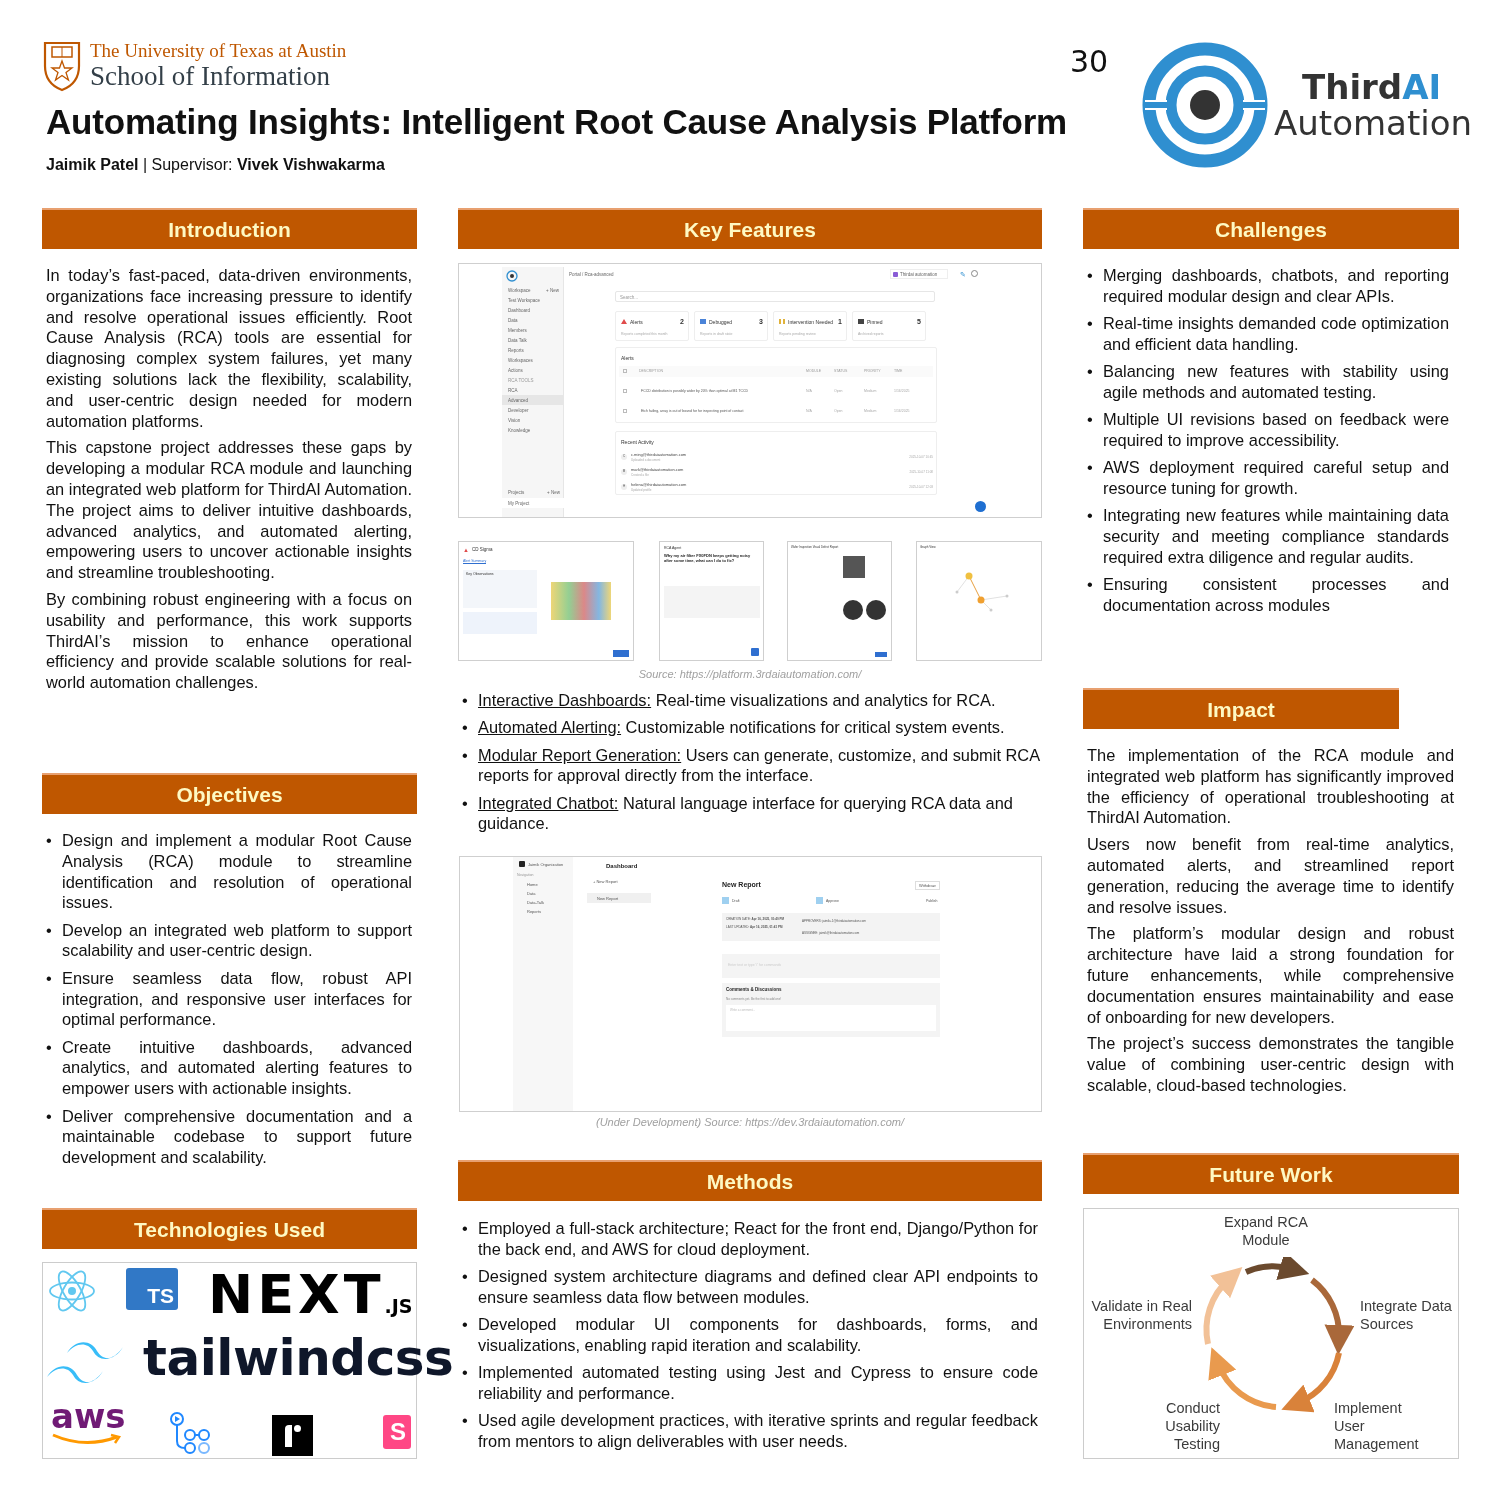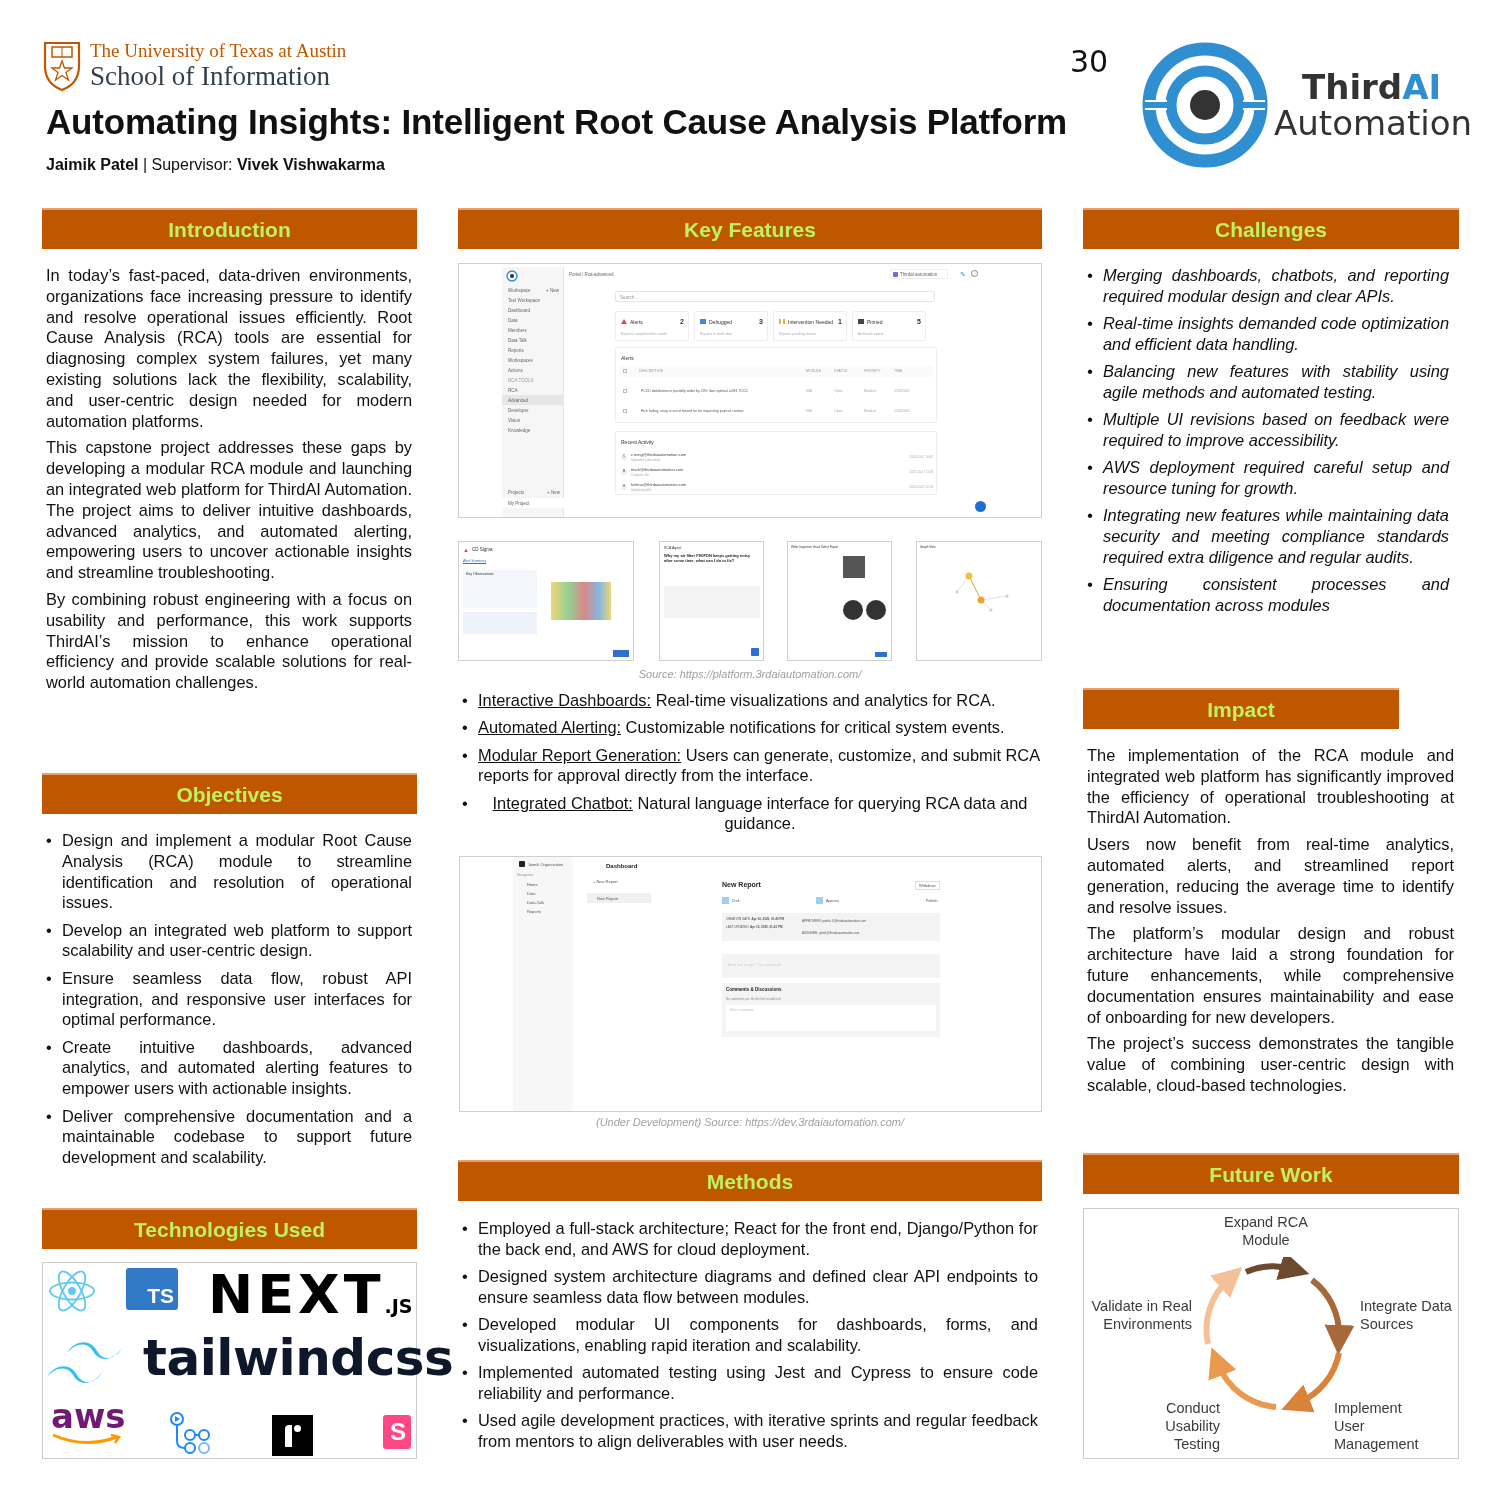--- a/index.html
+++ b/index.html
@@ -17,21 +17,21 @@
   .title { left: 46px; top: 102px; font-size: 35px; font-weight: bold; letter-spacing: -0.2px; }
   .authors { left: 46px; top: 156px; font-size: 16px; }
   .authors b { font-weight: bold; }
   .tai-logo { left: 1140px; top: 40px; display: flex; align-items: center; }
   .tai-text { margin-left: 4px; font-family: "DejaVu Sans", sans-serif; line-height: 36px; }
   .tai-text .l1 { font-size: 34px; color: #333; font-weight: bold; padding-left: 28px; }
   .tai-text .l1 .ai { color: #2f8fd0; }
   .tai-text .l2 { font-size: 34px; color: #333; }
 
   
-  .sec-head { position: absolute; height: 41px; background: #bf5700; color: #bef264; font-weight: bold; font-size: 21px;
+  .sec-head { position: absolute; height: 41px; background: #bf5700; color: #fef9c3; font-weight: bold; font-size: 21px;
               display: flex; align-items: center; justify-content: center; border-top: 2px solid #e8a070; }
 
   .para { position: absolute; font-size: 16.4px; line-height: 20.8px; text-align: justify; color: #111; }
   .para p { margin-bottom: 6px; }
   ul.bul { position: absolute; list-style: none; font-size: 16.4px; line-height: 20.8px; color: #111; }
   ul.bul li { position: relative; padding-left: 20px; margin-bottom: 6.5px; text-align: justify; }
   ul.bul li::before { content: "•"; position: absolute; left: 4px; top: 0; }
   .feat li .k { text-decoration: underline; }
 
   
@@ -325,21 +325,21 @@
     <circle cx="70" cy="34" r="1.5" fill="#ccc"></circle>
     <circle cx="54" cy="48" r="1.5" fill="#ccc"></circle>
   </svg>
 </div>
 <div class="caption" style="left:458px; top:668px; width:584px;">Source: https://platform.3rdaiautomation.com/</div>
 
 <ul class="bul feat" style="left:458px; top:690px; width:584px;">
   <li><span class="k">Interactive Dashboards:</span><span> Real-time visualizations and analytics for RCA.</span></li>
   <li><span class="k">Automated Alerting:</span><span> Customizable notifications for critical system events.</span></li>
   <li style="text-align:left;"><span class="k">Modular Report Generation:</span><span> Users can generate, customize, and submit RCA reports for approval directly from the interface.</span></li>
-  <li style="text-align:center;"><span class="k">Integrated Chatbot:</span><span> Natural language interface for querying RCA data and guidance.</span></li>
+  <li style="text-align:left;"><span class="k">Integrated Chatbot:</span><span> Natural language interface for querying RCA data and guidance.</span></li>
 </ul>
 
 <div class="shot mini" style="left:459px; top:856px; width:583px; height:256px;">
   <div class="abs" style="left:53px; top:0; width:60px; height:256px; background:#f7f7f7;">
     <span class="abs" style="left:6px; top:4px; width:6px; height:6px; background:#222; border-radius:1px;"></span>
     <span class="abs" style="left:15px; top:5px; font-size:4px;">Jaimik Organization</span>
     <span class="abs" style="left:4px; top:16px; font-size:3.5px; color:#999;">Navigation</span>
     <span class="abs" style="left:14px; top:25px; font-size:4px;">Home</span>
     <span class="abs" style="left:14px; top:34px; font-size:4px;">Data</span>
     <span class="abs" style="left:14px; top:43px; font-size:4px;">Data-Talk</span>
@@ -373,21 +373,21 @@
 <div class="sec-head" style="left:458px; top:1160px; width:584px;">Methods</div>
 <ul class="bul" style="left:458px; top:1218px; width:580px;">
   <li>Employed a full-stack architecture; React for the front end, Django/Python for the back end, and AWS for cloud deployment.</li>
   <li>Designed system architecture diagrams and defined clear API endpoints to ensure seamless data flow between modules.</li>
   <li>Developed modular UI components for dashboards, forms, and visualizations, enabling rapid iteration and scalability.</li>
   <li>Implemented automated testing using Jest and Cypress to ensure code reliability and performance.</li>
   <li>Used agile development practices, with iterative sprints and regular feedback from mentors to align deliverables with user needs.</li>
 </ul>
 
 <div class="sec-head" style="left:1083px; top:208px; width:376px;">Challenges</div>
-<ul class="bul" style="left:1083px; top:265px; width:366px;font-style:italic;">
+<ul class="bul" style="left:1083px; top:265px; width:366px;">
   <li>Merging dashboards, chatbots, and reporting required modular design and clear APIs.</li>
   <li>Real-time insights demanded code optimization and efficient data handling.</li>
   <li>Balancing new features with stability using agile methods and automated testing.</li>
   <li>Multiple UI revisions based on feedback were required to improve accessibility.</li>
   <li>AWS deployment required careful setup and resource tuning for growth.</li>
   <li>Integrating new features while maintaining data security and meeting compliance standards required extra diligence and regular audits.</li>
   <li>Ensuring consistent processes and documentation across modules</li>
 </ul>
 
 <div class="sec-head" style="left:1083px; top:688px; width:316px;">Impact</div>

